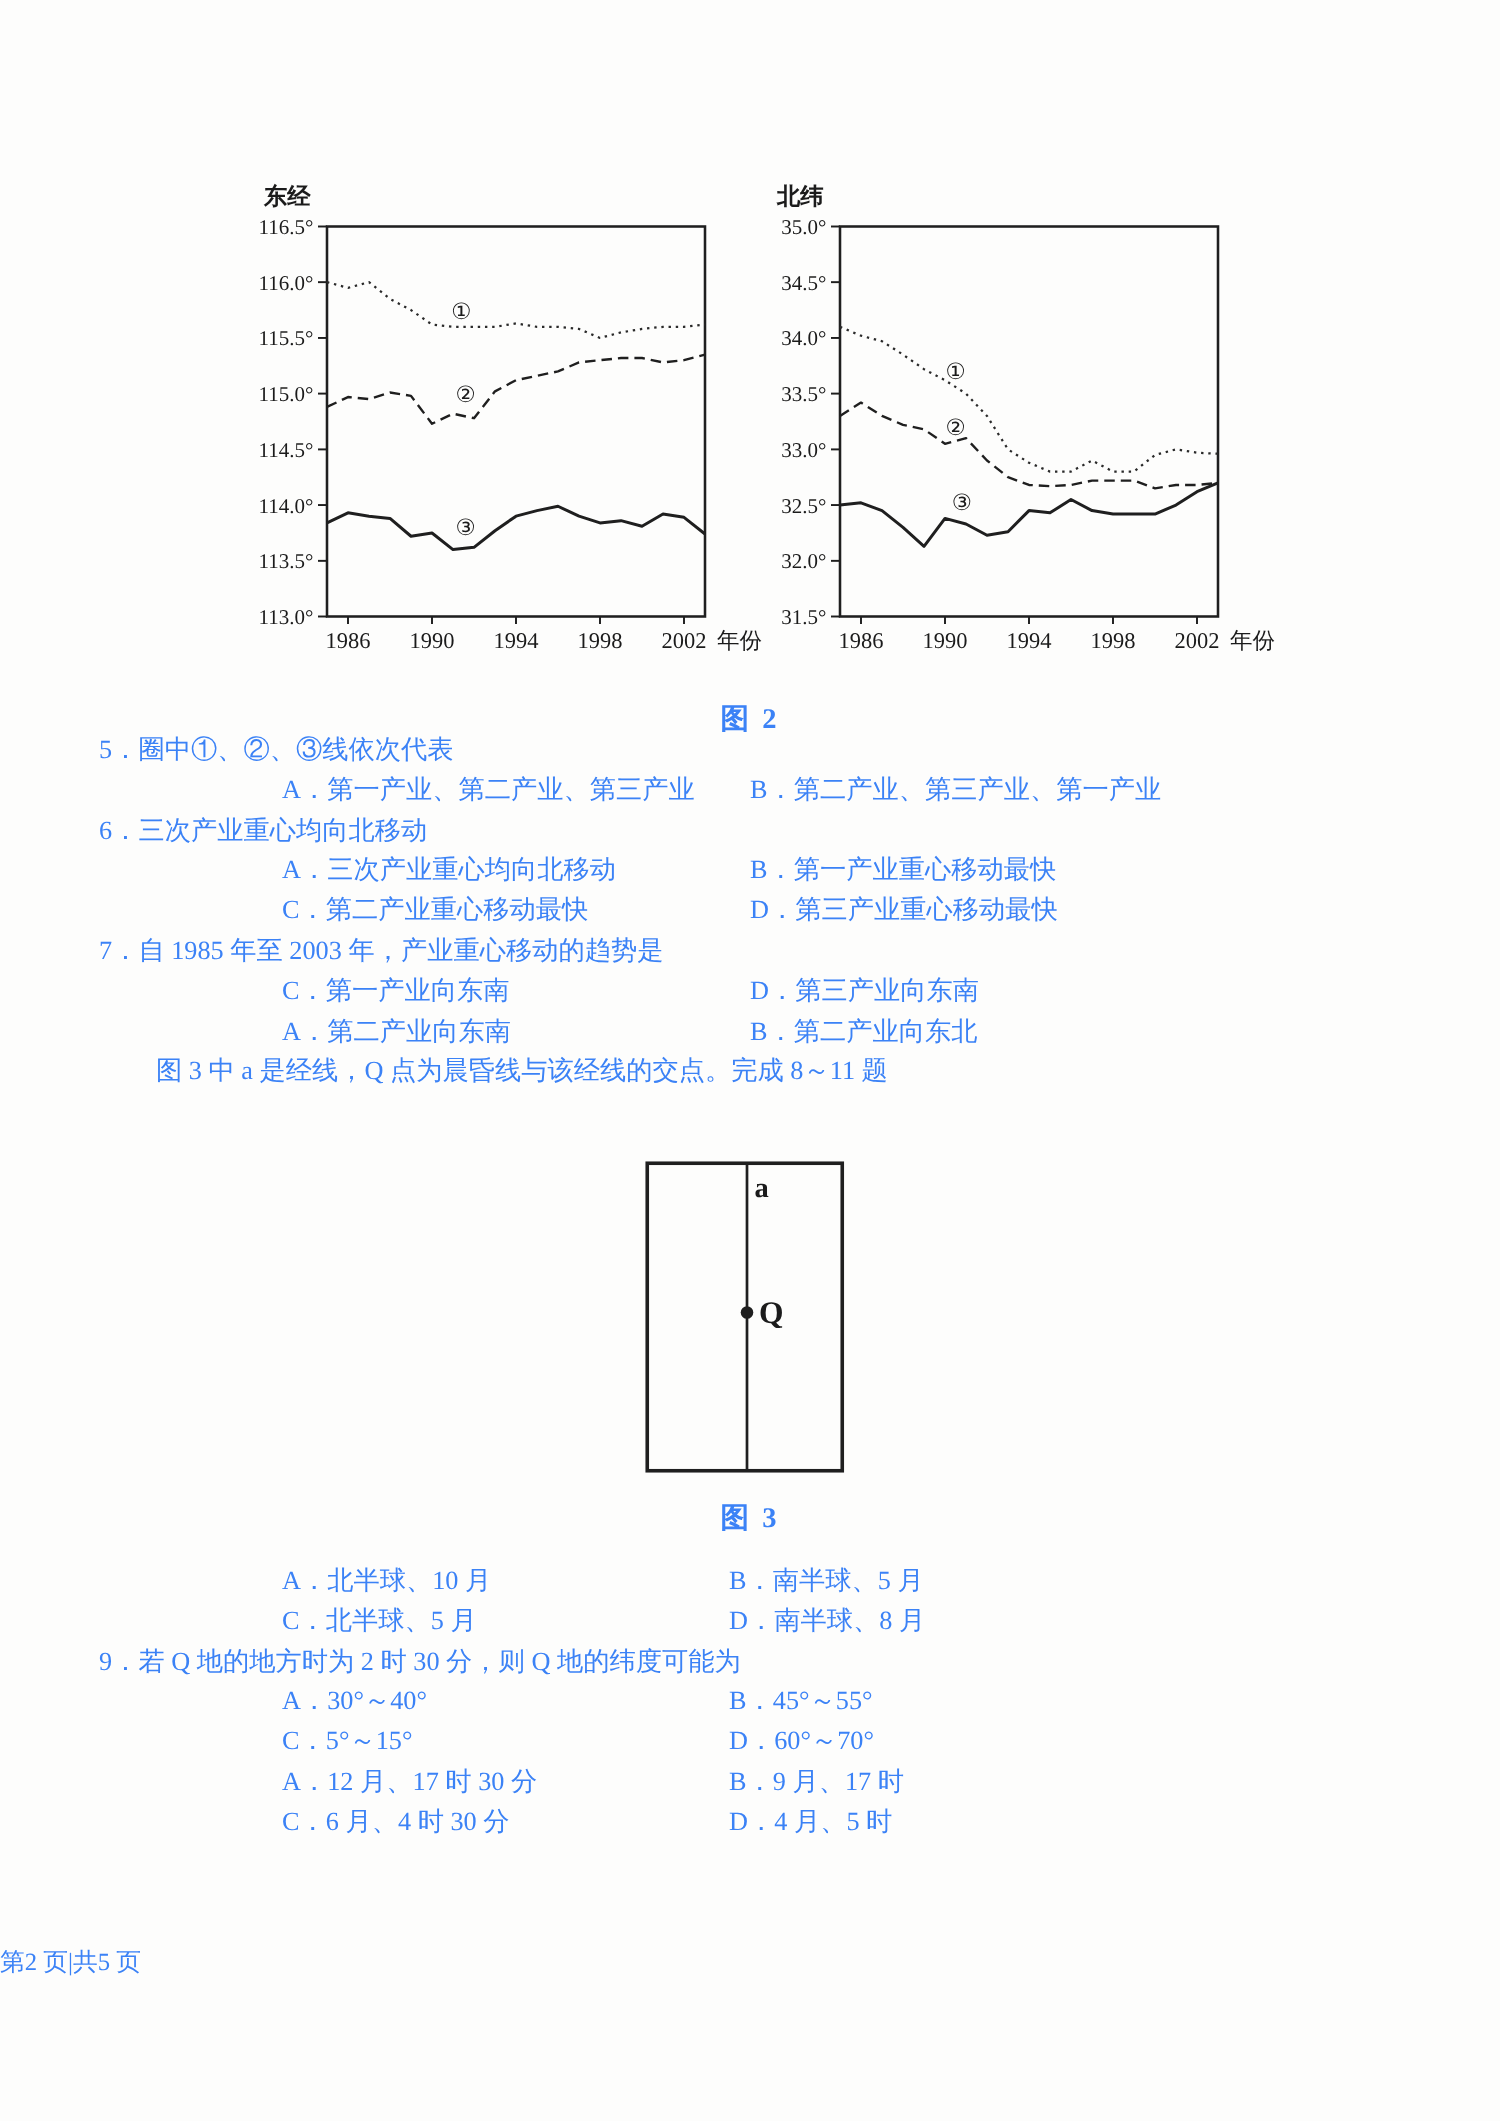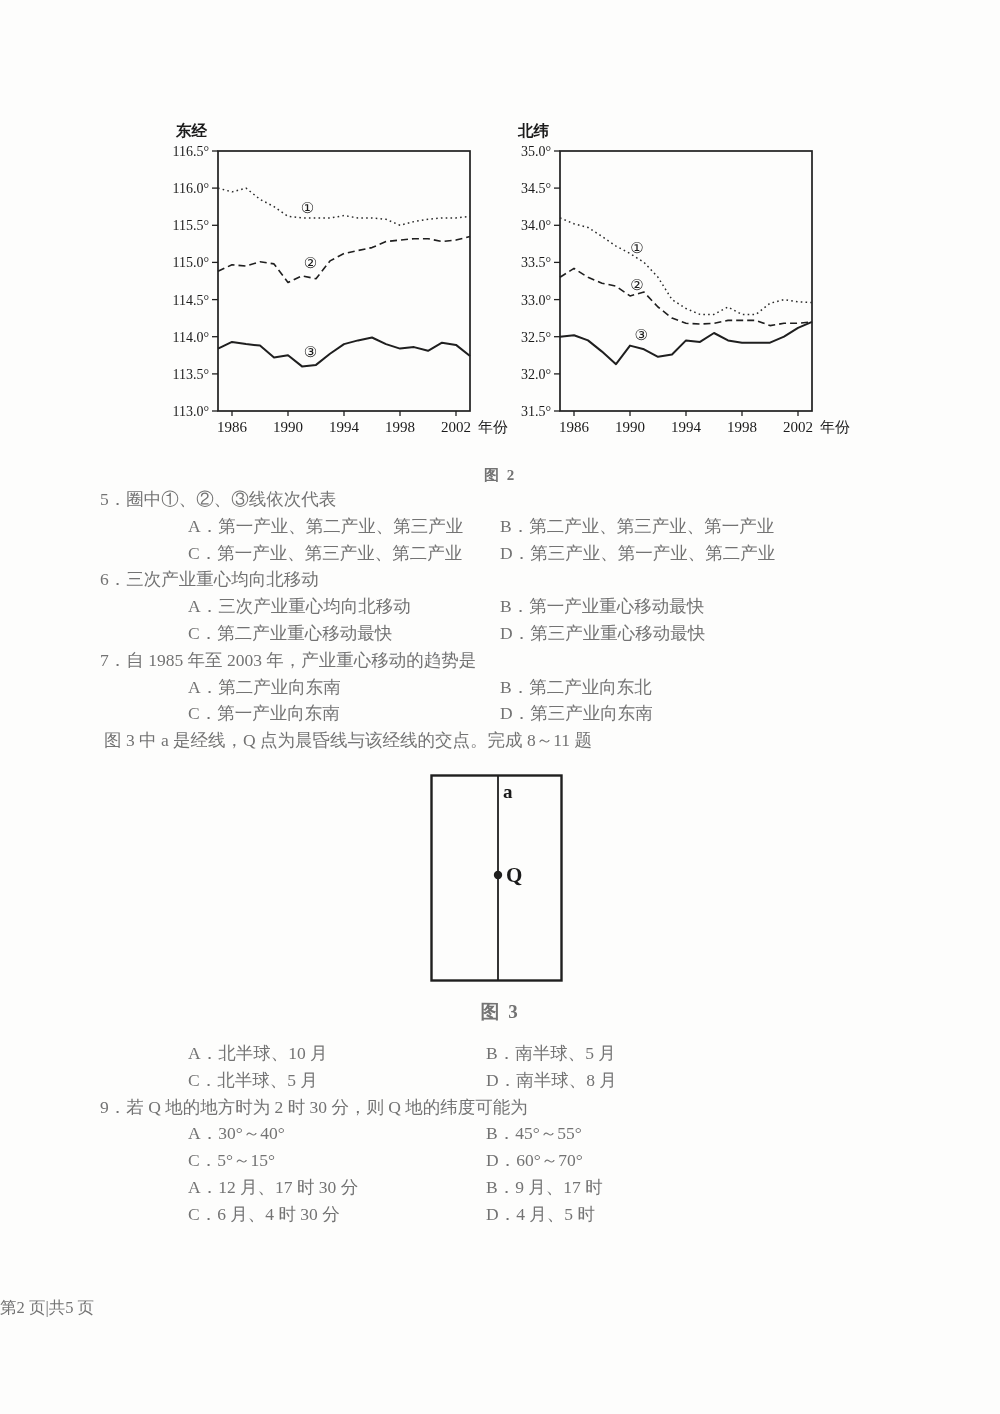--- a/index.html
+++ b/index.html
@@ -1,21 +1,21 @@
 <!DOCTYPE html>
 <html><head>
 <meta charset="utf-8">
 <style>
   html,body{margin:0;padding:0;background:#e8e8e8;}
   .page{
     position:relative;
     width:1000px;height:1414px;
     margin:0 auto;
     background:#fdfdfc;
-    color:#737373;
+    color:#3b82f6;
     font-family:"Liberation Serif","DejaVu Serif",serif;
     overflow:hidden;
   }
   
   .chartbox{position:absolute;width:360px;height:334px;}
   #chart-0{left:158px;top:110px;}
   #chart-1{left:500px;top:110px;}
   svg text{fill:#1b1b1b;font-family:"Liberation Serif","DejaVu Serif",serif;}
   .frame{fill:none;stroke:#1f1f1f;stroke-width:1.7;}
   .tick{stroke:#1f1f1f;stroke-width:1.3;}
@@ -23,29 +23,29 @@
   .xl{font-size:15px;text-anchor:middle;}
   .xl2{font-size:15px;text-anchor:start;}
   .ct{font-size:15.5px;font-weight:bold;}
   .ln{fill:none;stroke:#1f1f1f;stroke-linejoin:round;}
   .ln.dotted{stroke-dasharray:1.6 3.2;stroke-width:1.5;stroke:#2a2a2a;}
   .ln.dashed{stroke-dasharray:7 4;stroke-width:1.6;}
   .ln.solid{stroke-width:2;}
   .sl{font-size:15px;text-anchor:middle;}
   .fig-caption{
     position:absolute;left:0;width:1000px;text-align:center;
-    font-size:15px;font-weight:bold;letter-spacing:2px;
+    font-size:19px;font-weight:bold;letter-spacing:2px;
   }
   #fig2-caption{top:466px;}
   
   .qblock{position:absolute;left:0;width:1000px;font-size:17.5px;}
   #qblock-1{top:486px;}
   #qblock-2{top:1040px;}
   .line{height:26.8px;line-height:26.8px;white-space:nowrap;position:relative;}
-  .q-line{padding-left:100px;}
+  .q-line{padding-left:66px;}
   .opt-a{margin-left:188px;}
   .opt-b{position:absolute;top:0;}
   #qblock-1 .opt-b{left:500px;}
   #qblock-2 .opt-b{left:486px;text-align:right;}
   .intro-line{padding-left:104px;}
   
   #figure3{position:absolute;left:430px;top:774px;width:134px;height:208px;}
   #fig3-caption{top:999px;font-size:19px;}
   
   .footer{
@@ -130,27 +130,26 @@
         <polyline points="60.0,167.3 74.0,158.4 88.0,167.3 102.0,173.2 116.0,176.2 130.0,185.9 144.0,182.1 158.0,197.0 172.0,208.1 186.0,213.3 200.0,214.1 214.0,213.3 228.0,210.4 242.0,210.4 256.0,210.4 270.0,215.6 284.0,213.3 298.0,213.3 312.0,211.9" class="ln dashed"></polyline>
         <text x="137.0" y="179.7" class="sl">②</text>
         <polyline points="60.0,226.7 74.0,225.2 88.0,230.4 102.0,241.6 116.0,254.2 130.0,235.6 144.0,239.3 158.0,246.8 172.0,244.5 186.0,230.4 200.0,231.9 214.0,223.0 228.0,230.4 242.0,232.7 256.0,232.7 270.0,232.7 284.0,226.7 298.0,217.8 312.0,211.9" class="ln solid"></polyline>
         <text x="141.2" y="230.2" class="sl">③</text>
       </svg></div>
   <div class="fig-caption" id="fig2-caption">图 2</div>
 
   <div class="qblock" id="qblock-1">
     <div class="line q-line"><span>5．</span><span>圈中①、②、③线依次代表</span></div>
     <div class="line opt-row"><span class="opt-a">A．第一产业、第二产业、第三产业</span><span class="opt-b">B．第二产业、第三产业、第一产业</span></div>
-    <div class="line opt-row"><span class="opt-a">C．第一产业、第三产业、第二产业</span><span class="opt-b">D．第三产业、第一产业、第二产业</span></div>
     <div class="line q-line"><span>6．</span><span>三次产业重心均向北移动</span></div>
     <div class="line opt-row"><span class="opt-a">A．三次产业重心均向北移动</span><span class="opt-b">B．第一产业重心移动最快</span></div>
     <div class="line opt-row"><span class="opt-a">C．第二产业重心移动最快</span><span class="opt-b">D．第三产业重心移动最快</span></div>
     <div class="line q-line"><span>7．</span><span>自 1985 年至 2003 年，产业重心移动的趋势是</span></div>
+    <div class="line opt-row"><span class="opt-a">C．第一产业向东南</span><span class="opt-b">D．第三产业向东南</span></div>
     <div class="line opt-row"><span class="opt-a">A．第二产业向东南</span><span class="opt-b">B．第二产业向东北</span></div>
-    <div class="line opt-row"><span class="opt-a">C．第一产业向东南</span><span class="opt-b">D．第三产业向东南</span></div>
     <div class="line intro-line">图 3 中 a 是经线，Q 点为晨昏线与该经线的交点。完成 8～11 题</div>
   </div>
 
   <div id="figure3">
     <svg width="134" height="208" viewBox="0 0 134 208">
       <rect x="1.5" y="1.5" width="130" height="205" fill="none" stroke="#1f1f1f" stroke-width="2.4"></rect>
       <line x1="68" y1="1.5" x2="68" y2="206.5" stroke="#1f1f1f" stroke-width="1.8"></line>
       <text x="73" y="24" font-size="19" font-weight="bold">a</text>
       <circle cx="68" cy="101" r="4.2" fill="#1f1f1f"></circle>
       <text x="76" y="108" font-size="21" font-weight="bold">Q</text>

